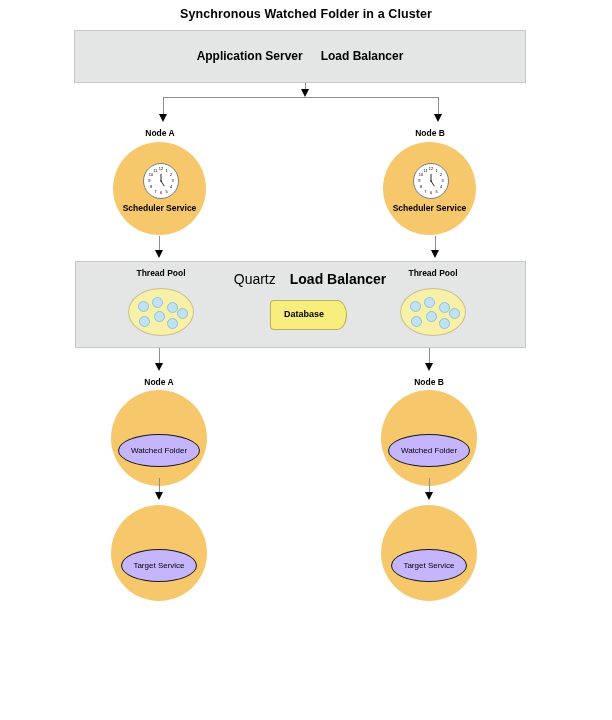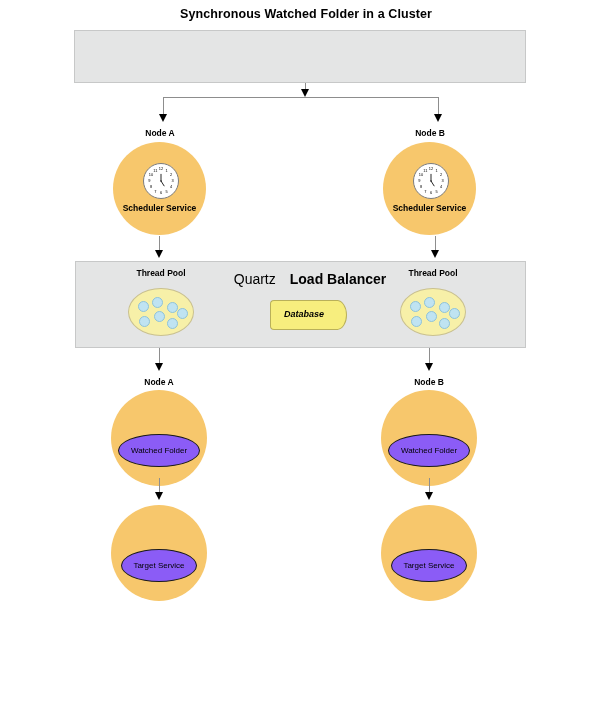--- a/index.html
+++ b/index.html
@@ -94,21 +94,21 @@
     font-size: 8.5px;
     font-weight: bold;
     text-align: center;
     white-space: nowrap;
   }
   .sched-label-a { left: 113px; top: 203px; width: 93px; }
   .sched-label-b { left: 383px; top: 203px; width: 93px; }
 
   
   .white-ellipse {
-    background: #8b5cf6;
+    background: #c4b5fd;
     border: 1.3px solid #1a1a1a;
     border-radius: 50%;
     box-sizing: border-box;
     display: flex;
     align-items: center;
     justify-content: center;
     font-size: 8px;
     white-space: nowrap;
   }
   .ell-watched-a { left: 118px; top: 434px; width: 82px; height: 33px; }
@@ -137,21 +137,20 @@
     border: 1px solid #8fc3d8;
     box-sizing: border-box;
   }
 
   
   .db-cyl {
     left: 270px;
     top: 300px;
     width: 78px;
     height: 30px;
-    font-style: italic;
   }
   .db-body {
     position: absolute;
     left: 0;
     top: 0;
     width: 68px;
     height: 30px;
     background: #f7ee7e;
     border: 1px solid #b9b05a;
     border-right: none;
@@ -218,20 +217,23 @@
   .cap-node-b-bot { left: 389px; top: 377px; width: 80px; }
 </style>
 </head>
 <body>
 
 <div id="canvas">
 
   <div class="abs diagram-title ctext">Synchronous Watched Folder in a Cluster</div>
 
   <div class="abs gray-panel server-panel"></div>
+  <div class="abs server-labels">
+    <span>Application Server</span><span class="gap"></span><span>Load Balancer</span>
+  </div>
 
   <div class="vline" style="left:305px; top:83px; height:8px;"></div>
   <div class="arrowhead" style="left:300.5px; top:89px;"></div>
   <div class="hline" style="left:163px; top:97px; width:276px;"></div>
   <div class="vline" style="left:163px; top:97px; height:20px;"></div>
   <div class="arrowhead" style="left:158.5px; top:114px;"></div>
   <div class="vline" style="left:438px; top:97px; height:20px;"></div>
   <div class="arrowhead" style="left:433.5px; top:114px;"></div>
 
   <div class="abs node-caption cap-node-a-top">Node A</div>

